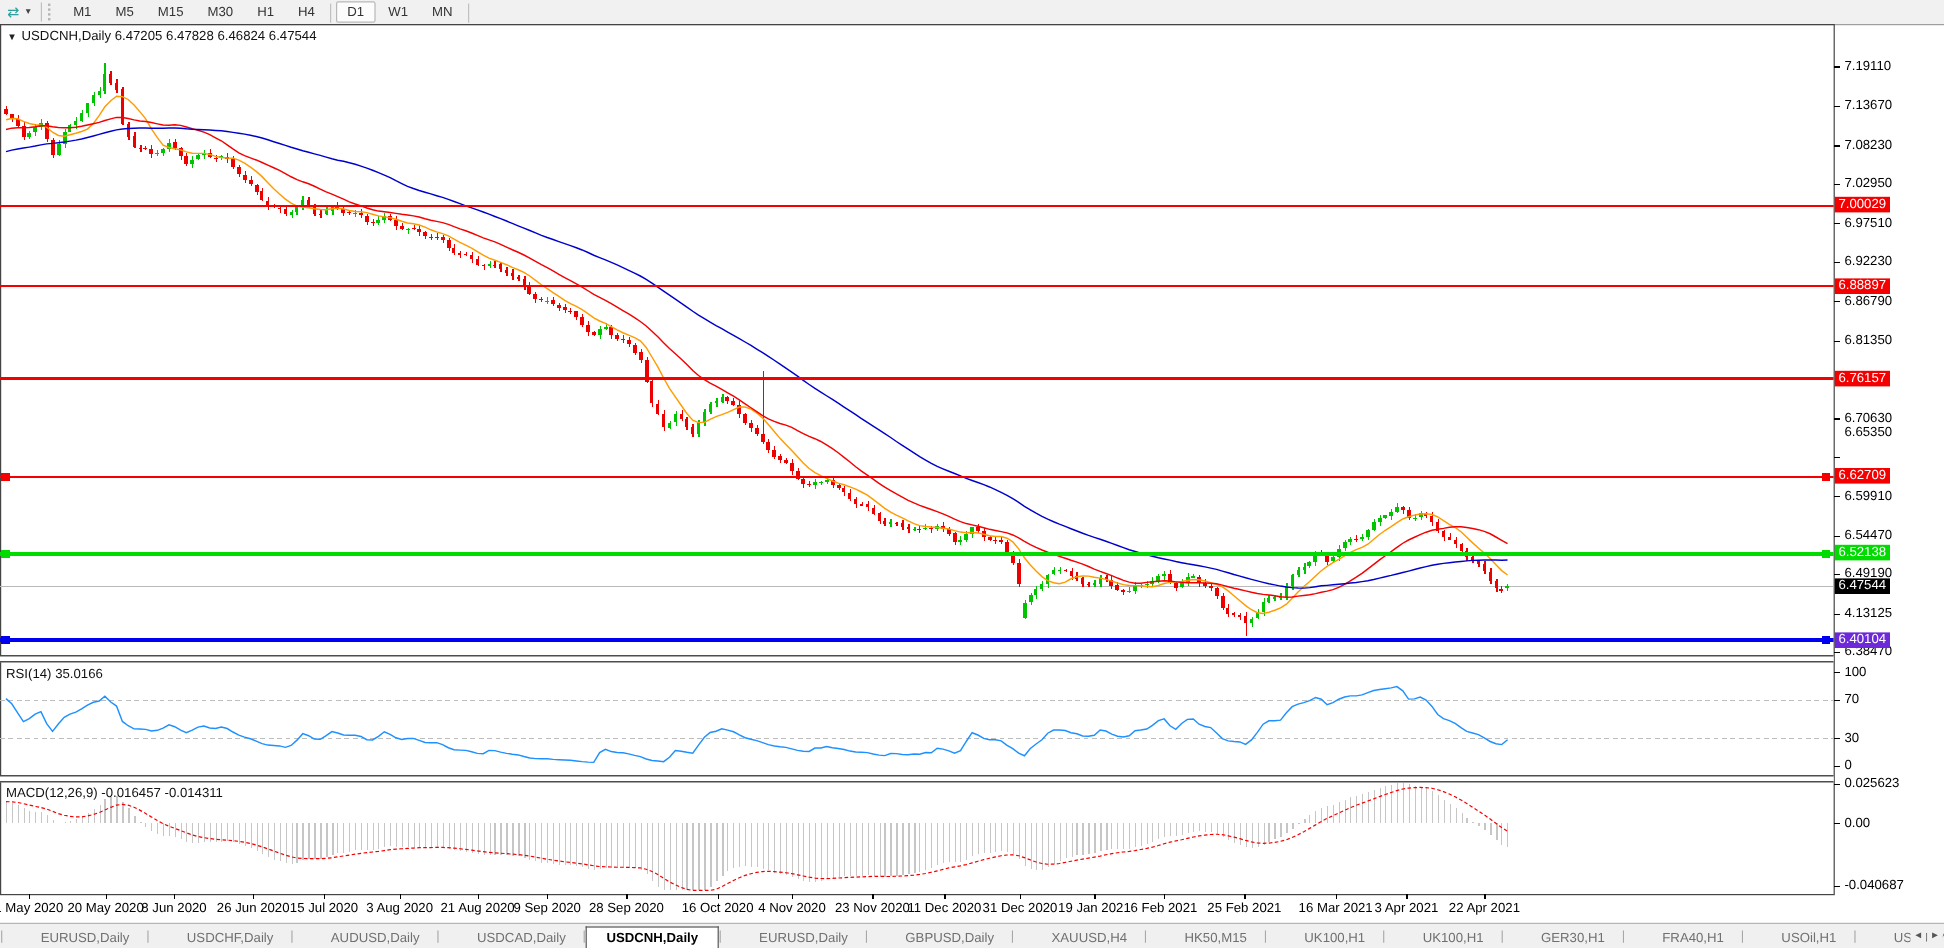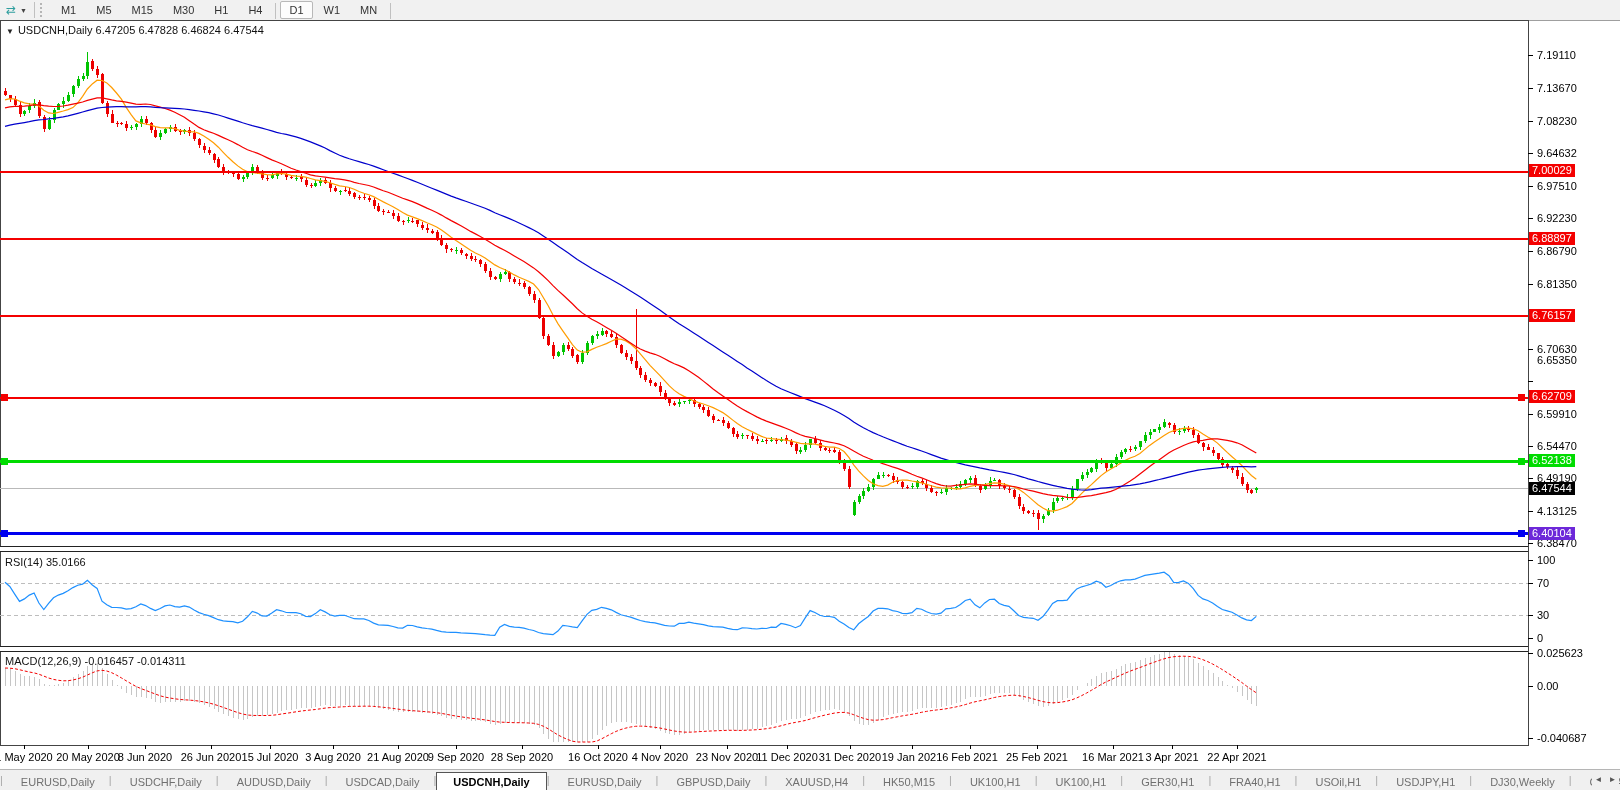--- a/index.html
+++ b/index.html
@@ -22,21 +22,21 @@
   #chart-title .caret{font-size:8px;color:#222;margin-right:4px;}
   .pane-label{position:absolute;left:5px;color:#111;}
   
   .ax-tick{position:absolute;left:1537px;width:80px;color:#000;}
   .ax-box{position:absolute;left:1529px;color:#fff;padding:0 3px;height:13px;line-height:13px;}
   .date-label{position:absolute;transform:translateX(-50%);top:751px;color:#000;white-space:nowrap;}
   .sub-ax{position:absolute;left:1537px;color:#000;}
   
   #tabbar{position:absolute;left:0;top:769px;width:1620px;height:21px;background:#f0f0f0;
           border-top:1px solid #b5b5b5;display:flex;align-items:flex-end;overflow:hidden;white-space:nowrap;}
-  .tab{padding:3px 14px 3px 18px;color:#707070;cursor:default;}
+  .tab{padding:3px 14px 3px 31px;color:#707070;cursor:default;}
   .tab.active{background:#fff;border:1px solid #555;border-bottom:none;color:#000;font-weight:bold;padding:3px 16px;}
   .tab-sep{color:#a8a8a8;align-self:center;padding-bottom:2px;}
   .tab-scroll{position:absolute;top:772px;width:13px;height:15px;color:#555;font-size:8px;line-height:15px;text-align:center;background:#f0f0f0;}
   #tab-scroll-left{left:1592px;}
   #tab-scroll-right{left:1606px;}
   svg{position:absolute;left:0;top:0;}
 </style>
 </head>
 <body>
 
@@ -932,21 +932,21 @@
   <div class="pane-sep" style="top:546px;"></div>
   <div class="pane-sep" style="top:646px;"></div>
 
   <div class="pane-label" style="top:556px;">RSI(14) 35.0166</div>
   <div class="pane-label" style="top:655px;">MACD(12,26,9) -0.016457 -0.014311</div>
 
   <div id="price-axis">
       <div class="ax-tick" style="top: 49.3845px;">7.19110</div>
       <div class="ax-tick" style="top: 82.2965px;">7.13670</div>
       <div class="ax-tick" style="top: 115.209px;">7.08230</div>
-      <div class="ax-tick" style="top: 147.153px;">9.64632</div>
+      <div class="ax-tick" style="top: 147.153px;">7.02950</div>
       <div class="ax-tick" style="top: 180.064px;">6.97510</div>
       <div class="ax-tick" style="top: 212.008px;">6.92230</div>
       <div class="ax-tick" style="top: 244.921px;">6.86790</div>
       <div class="ax-tick" style="top: 277.832px;">6.81350</div>
       <div class="ax-tick" style="top: 342.688px;">6.70630</div>
       <div class="ax-tick" style="top: 354px;">6.65350</div>
       <div class="ax-tick" style="top: 407.545px;">6.59910</div>
       <div class="ax-tick" style="top: 440.457px;">6.54470</div>
       <div class="ax-tick" style="top: 472.4px;">6.49190</div>
       <div class="ax-tick" style="top: 505.312px;">4.13125</div>

